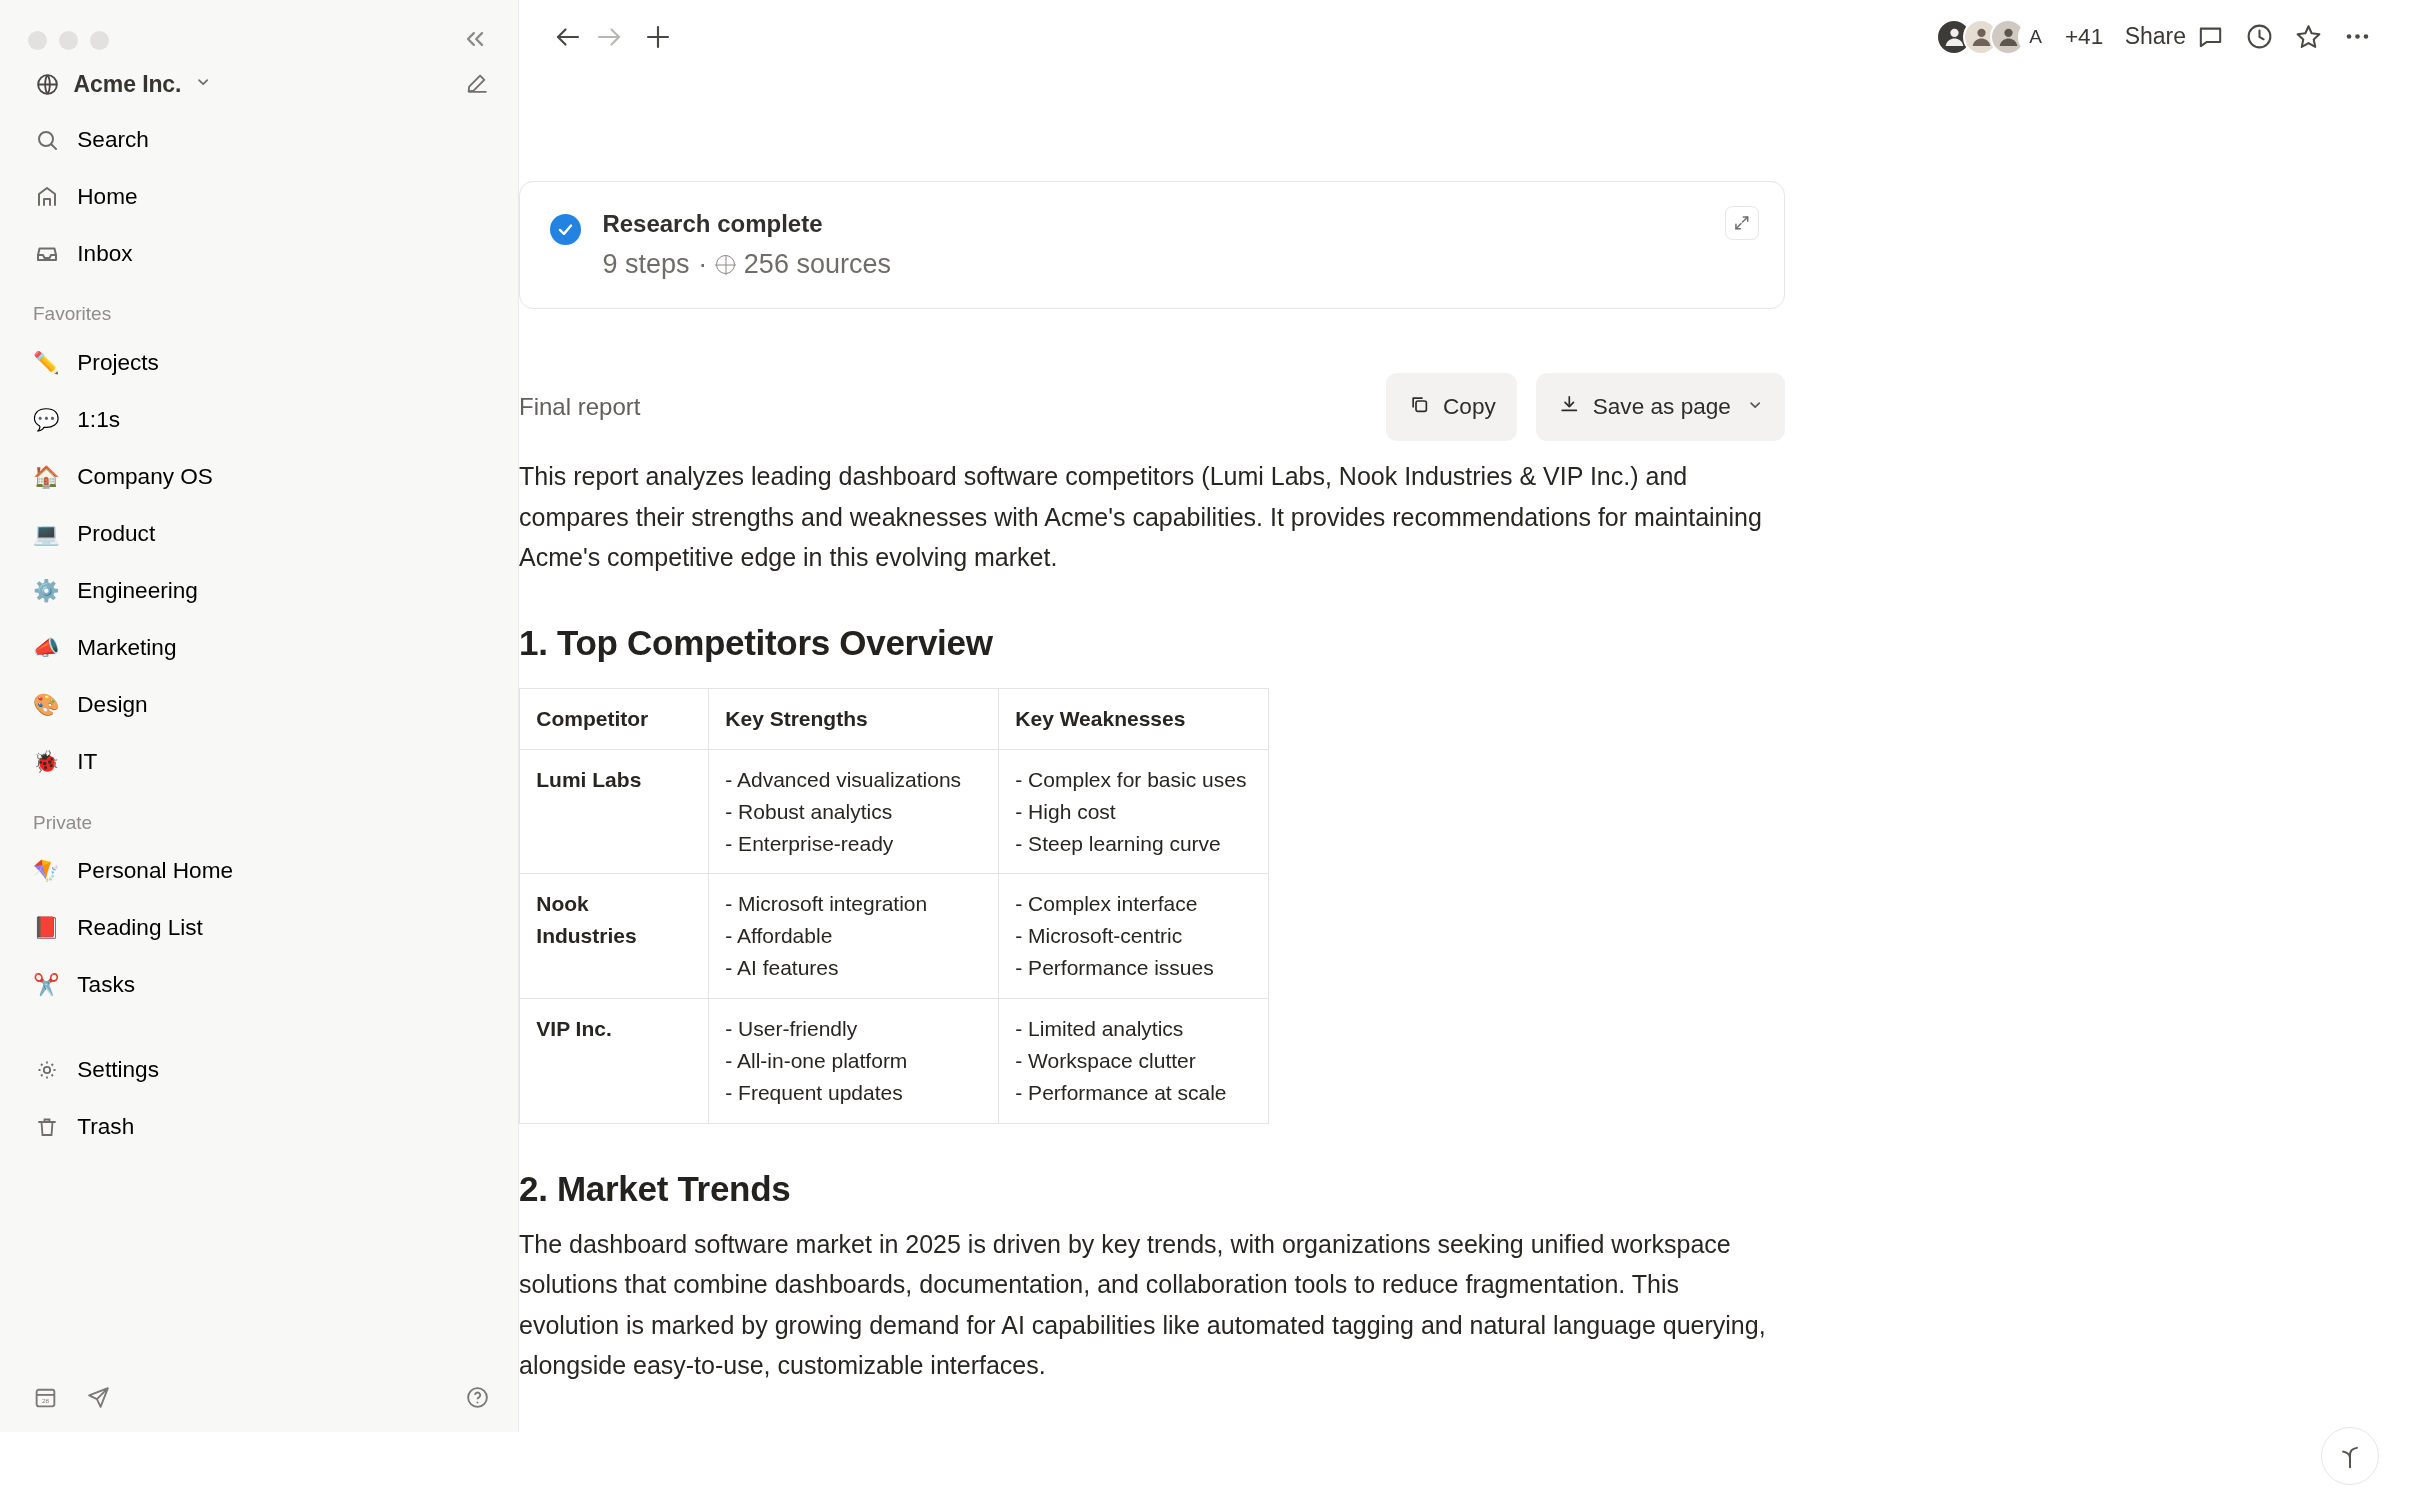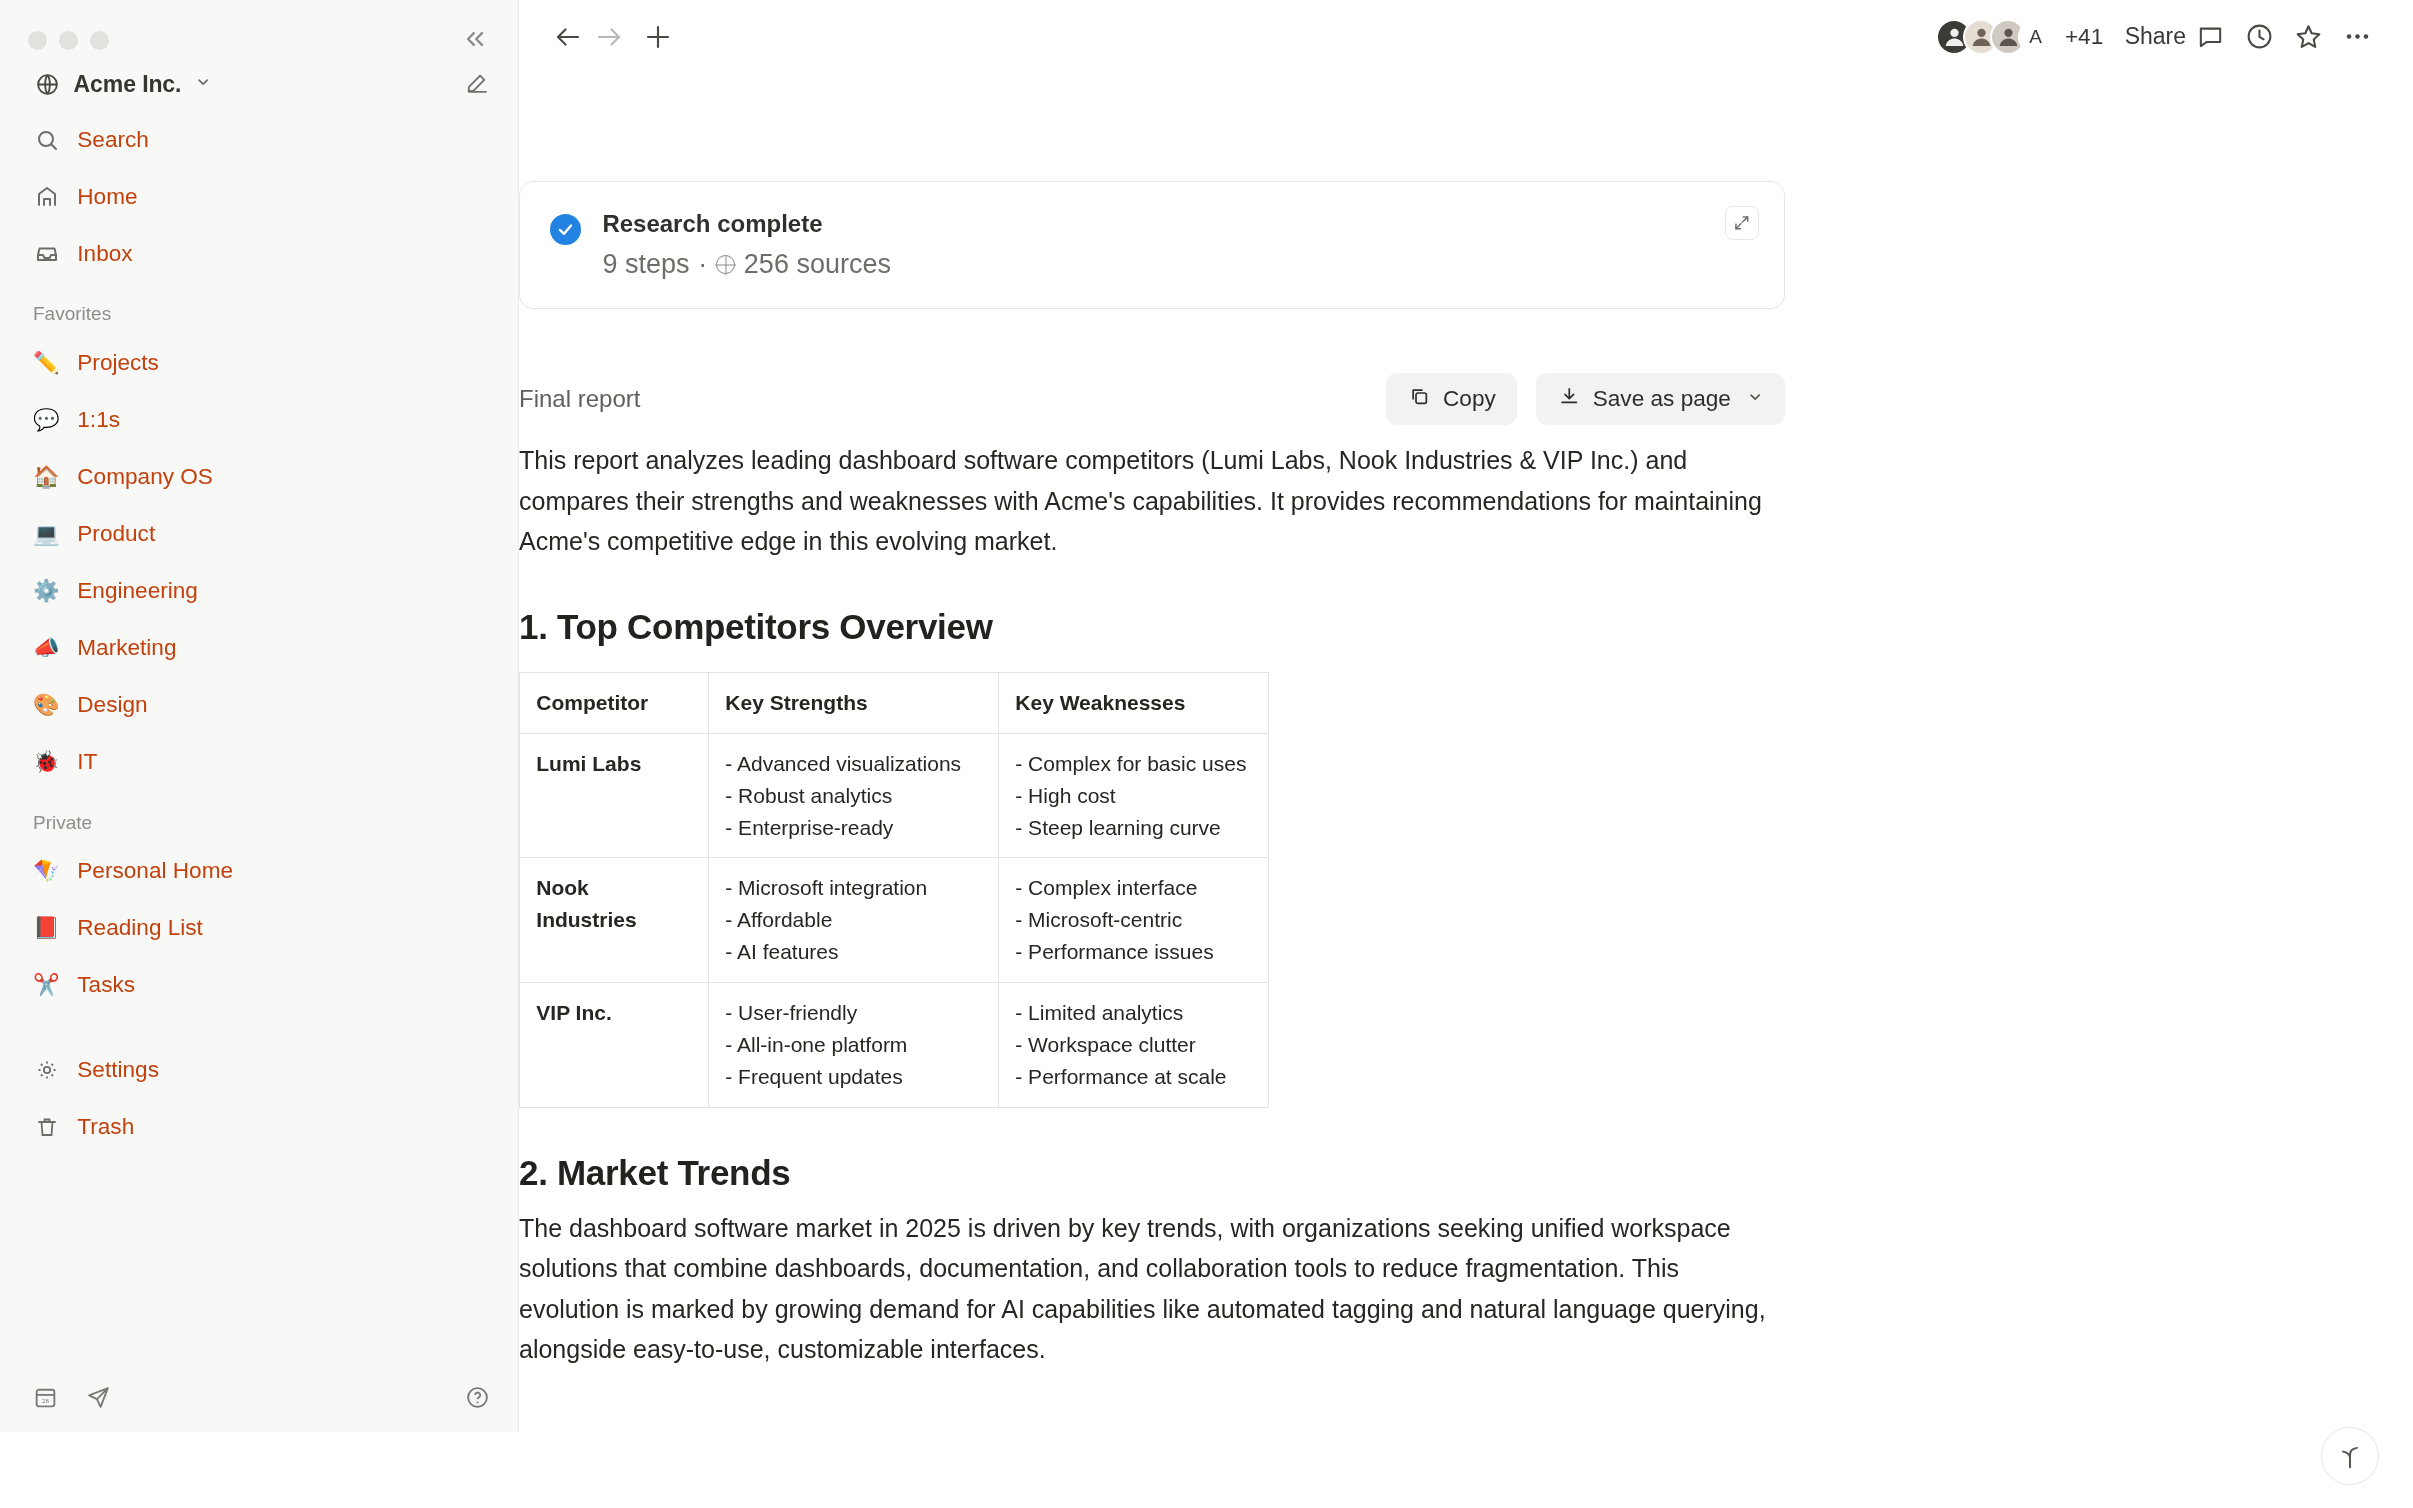--- a/index.html
+++ b/index.html
@@ -32,21 +32,21 @@
   .ws-row {
     display: flex; align-items: center; gap: 12.6px;
     padding: 15px 28px 15px 33px; height: 54px;
   }
   .ws-name { font-size: 23px; font-weight: 600; color: #36352f; letter-spacing: -0.1px;}
   .ws-chev { color: #6d6b66; font-size: 15px; margin-left: 1.3px; }
   .ws-edit { margin-left: auto; color: #73716c; }
   .nav-item {
     display: flex; align-items: center; gap: 16.3px;
     height: 57px; padding: 0 28px 0 33px;
-    font-size: 22.6px; color: #c2410c;
+    font-size: 22.6px; color: #000000;
   }
   .nav-item .ico { width: 28px; height: 28px; display:flex; align-items:center; justify-content:center; color:#6f6d68; flex: none;}
   .sec-label {
     font-size: 19px; color: #8f8d88; font-weight: 500;
     padding: 21.4px 33px 8.8px 33px;
   }
   .emoji { font-size: 21.4px; width: 28px; text-align: center; flex: none;}
   .nav-scroll { flex: 1 1 auto; overflow: hidden; }
   .sidebar-footer {
     height: 68px; display: flex; align-items: center;
@@ -105,21 +105,21 @@
     display: flex; align-items: center; justify-content: center; color: #6f6d68;
   }
 
   .report-row {
     display: flex; align-items: center;
     margin-top: 64px;
   }
   .report-label { font-size: 24px; color: #62605b; }
   .report-actions { margin-left: auto; display: flex; gap: 19px; }
   .btn {
-    height: 52px; border-radius: 11.3px; background: #f3f2f0;
+    height: 68px; border-radius: 11.3px; background: #f3f2f0;
     display: flex; align-items: center; gap: 12.6px;
     padding: 0 21.4px; font-size: 22.6px; color: #2f2d29; font-weight: 500;
   }
   .btn .chev { color: #57554f; font-size: 16.3px; margin-left: 3.8px; }
 
   h1.doc-title {
     font-size: 54px; font-weight: 700; color: #24221e;
     margin-top: 53px; letter-spacing: -0.9px;
   }
   p.para {

